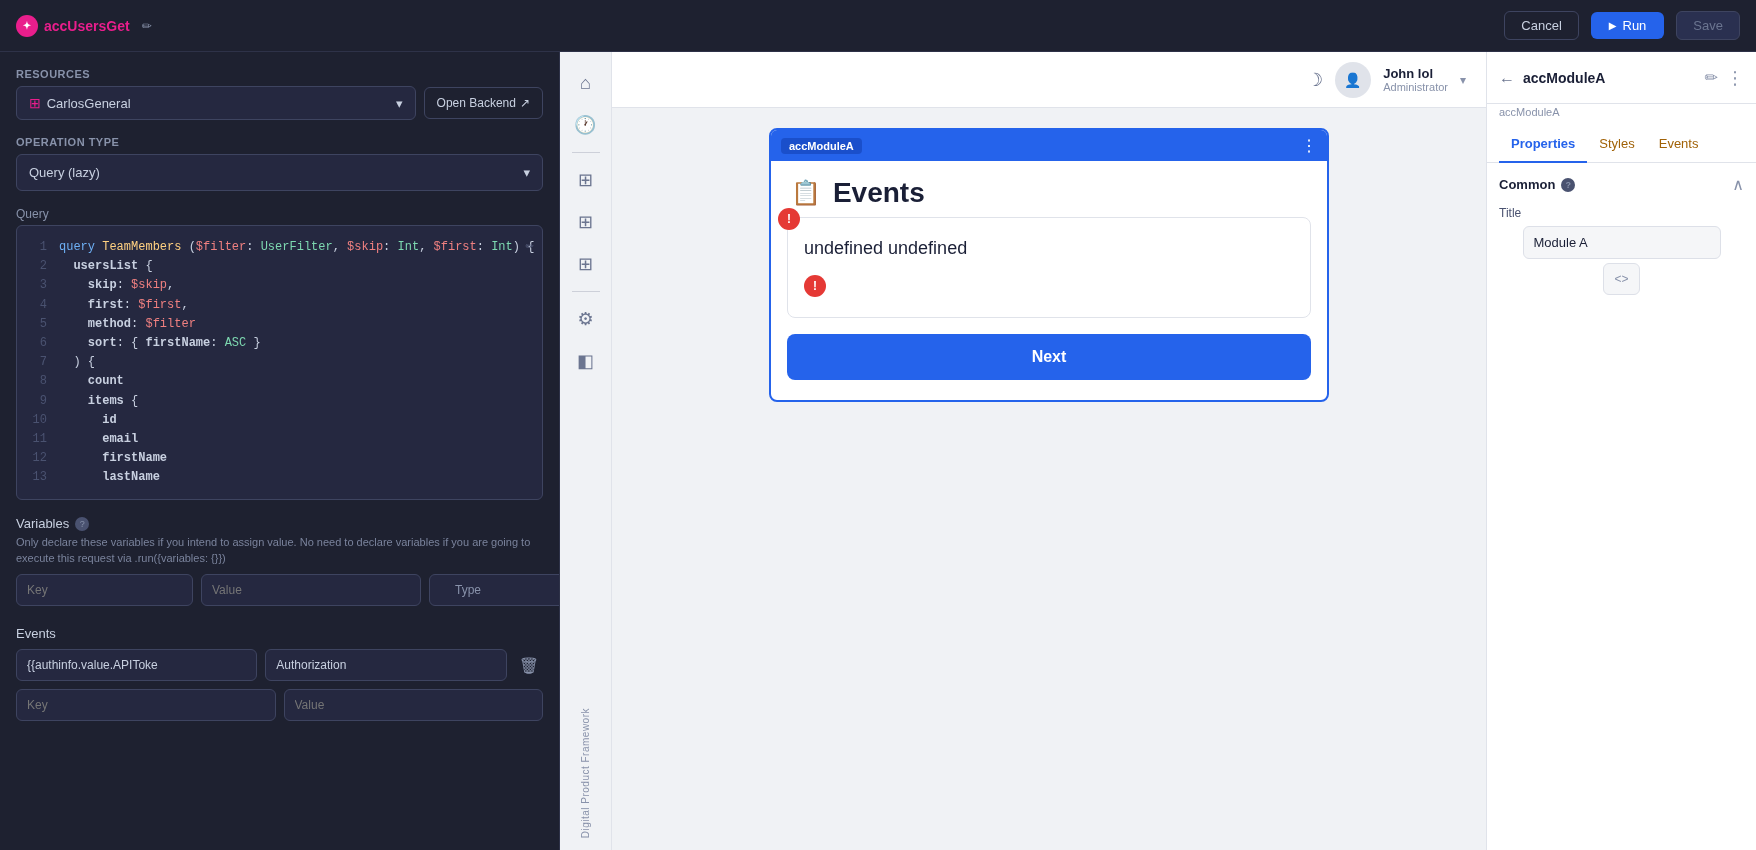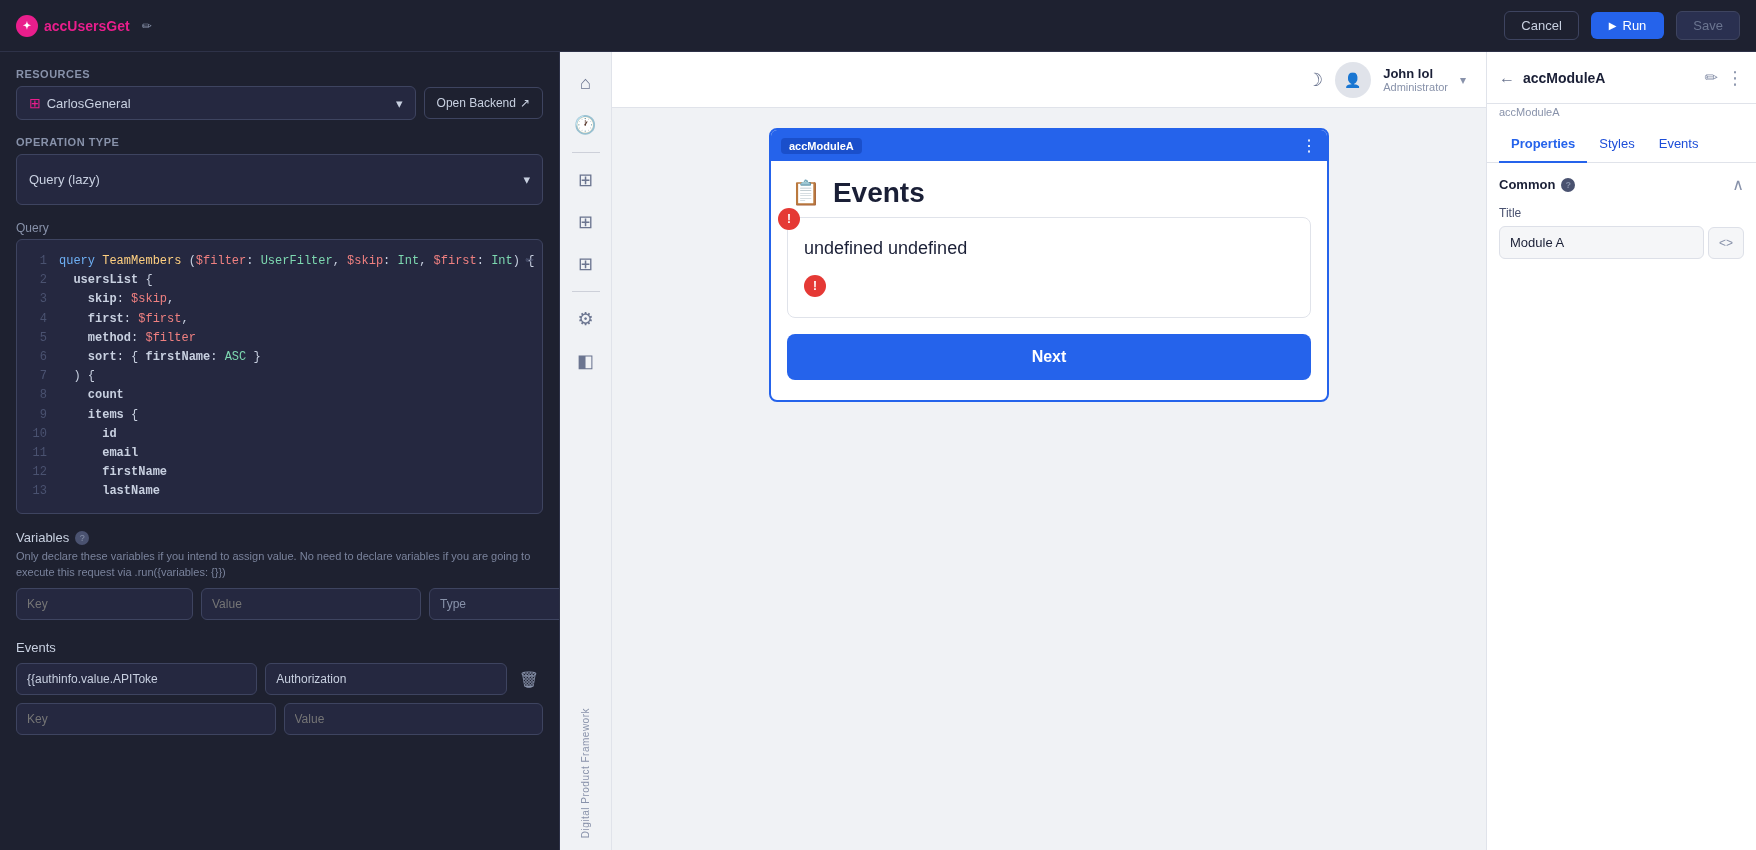--- a/index.html
+++ b/index.html
@@ -119,21 +119,21 @@
       cursor: pointer;
       font-size: 12px;
       white-space: nowrap;
       display: flex; align-items: center; gap: 4px;
     }
 
     .op-type-select {
       background: #252840;
       border: 1px solid #3e4460;
       color: #c8d0e0;
-      padding: 17px 12px;
+      padding: 10px 12px;
       border-radius: 6px;
       font-size: 13px;
       display: flex; align-items: center; justify-content: space-between;
       cursor: pointer;
     }
     .lazy-hint { color: #7a839c; font-size: 11px; line-height: 1.4; }
 
     .query-label { color: #8892aa; font-size: 12px; font-weight: 500; margin-bottom: 4px; }
     .code-editor {
       background: #252840;
@@ -182,21 +182,21 @@
       border-radius: 6px;
       font-size: 12px;
     }
     .var-key { flex: 0 0 140px; }
     .var-value { flex: 0 0 220px; }
     .var-type {
       flex: 0 0 160px;
       background: #252840;
       border: 1px solid #3e4460;
       color: #8892aa;
-      padding: 8px 10px;
+      padding: 8px 25px;
       border-radius: 6px;
       font-size: 12px;
       display: flex; align-items: center; justify-content: space-between;
     }
 
     .headers-section { margin-top: 4px; }
     .headers-title { color: #c8d0e0; font-size: 13px; font-weight: 500; margin-bottom: 8px; }
     .header-row {
       display: flex; gap: 8px; align-items: center; margin-bottom: 8px;
     }
@@ -407,21 +407,21 @@
     .right-subtitle { font-size: 11px; color: #8892aa; padding: 2px 12px 8px; }
 
     .right-tabs {
       display: flex;
       border-bottom: 1px solid #e0e3ea;
       padding: 0 12px;
     }
     .right-tab {
       padding: 10px 12px;
       font-size: 13px;
-      color: #1d4ed8;
+      color: #a16207;
       cursor: pointer;
       border-bottom: 2px solid transparent;
       margin-bottom: -1px;
     }
     .right-tab.active {
       color: #2563eb;
       border-bottom-color: #2563eb;
       font-weight: 600;
       text-align: right;
     }
@@ -439,21 +439,21 @@
       margin-bottom: 12px;
     }
     .common-label {
       display: flex; align-items: center; gap: 6px;
       font-size: 13px; font-weight: 600; color: #1a1f36;
     }
     .collapse-icon { color: #8892aa; cursor: pointer; }
 
     .prop-label { font-size: 12px; color: #4a5270; margin-bottom: 6px; }
     .prop-input-row {
-      display: flex; gap: 4px; align-items: center;
+      display: flex; gap: 4px; align-items: center; flex-direction: column;
     }
     .prop-input {
       flex: 1;
       background: #f5f6f8;
       border: 1px solid #dde0e8;
       color: #1a1f36;
       padding: 8px 10px;
       border-radius: 6px;
       font-size: 13px;
     }

